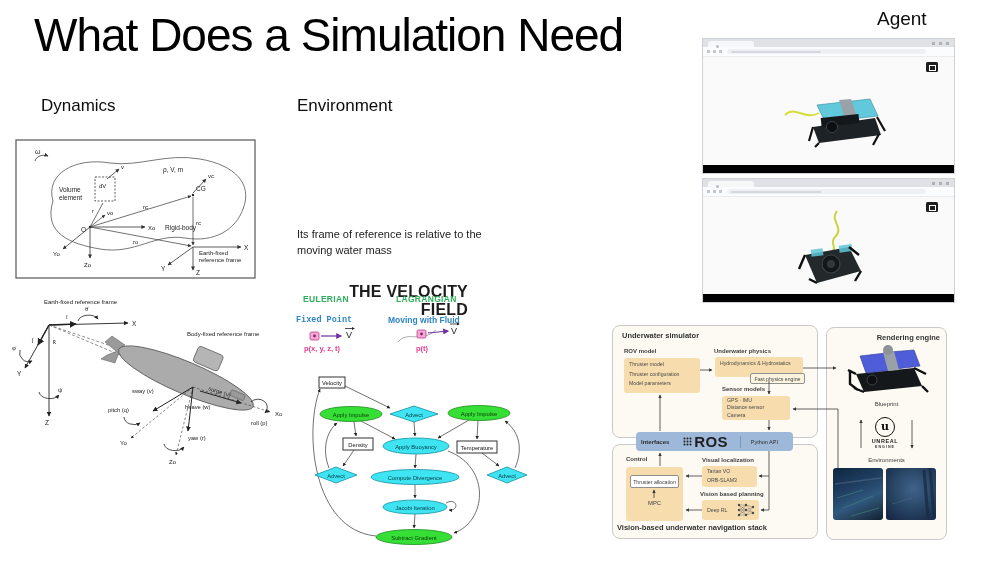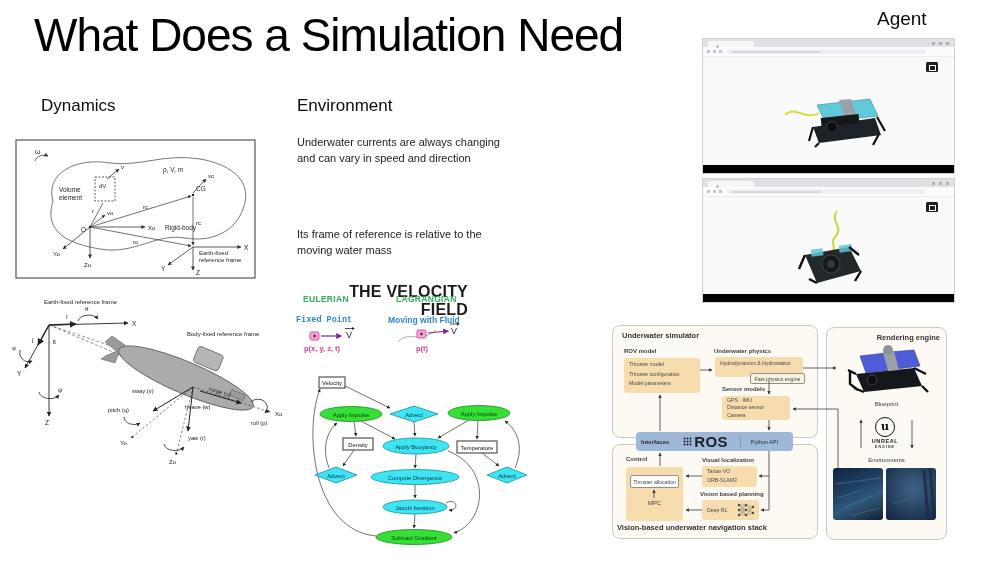--- a/index.html
+++ b/index.html
@@ -176,22 +176,20 @@
     <line x1="185" y1="95" x2="180" y2="139" stroke="#222" stroke-width="1" marker-end="url(#m2)"></line>
     <text x="177" y="117" font-size="5.8" fill="#222">heave (w)</text>
     <path d="M 116 125 A 10 8 0 0 0 132 131" fill="none" stroke="#222" stroke-width="0.8" marker-end="url(#m2)"></path>
     <text x="100" y="120" font-size="5.8" fill="#222">pitch (q)</text>
     <path d="M 156 152 A 11 8 0 0 0 176 155" fill="none" stroke="#222" stroke-width="0.8" marker-end="url(#m2)"></path>
     <text x="180" y="148" font-size="5.8" fill="#222">yaw (r)</text>
     <path d="M 243 110 A 9 8 0 0 1 257 121" fill="none" stroke="#222" stroke-width="0.8" marker-end="url(#m2)"></path>
     <text x="243" y="133" font-size="5.8" fill="#222">roll (p)</text>
   </svg>
 
-  <div class="abs envp" style="top:134px;">Underwater currents are always changing
-and can vary in speed and direction</div>
   <div class="abs envp" style="top:226px;">Its frame of reference is relative to the
 moving water mass</div>
 
   <div class="abs vf-title">THE VELOCITY FIELD</div>
   <div class="abs vf-cap" style="left:303px;top:294px;color:#2eaf5b;">EULERIAN</div>
   <div class="abs vf-cap" style="left:396px;top:294px;color:#2eaf5b;">LAGRANGIAN</div>
   <div class="abs vf-sub" style="left:296px;top:315px;color:#2f86c4;font-family:Liberation Mono, monospace;">Fixed Point</div>
   <div class="abs vf-sub" style="left:388px;top:315px;color:#2f86c4;">Moving with Fluid</div>
   <svg class="abs" style="left:308px;top:326px;" width="52" height="18" viewBox="0 0 52 18">
     <rect x="2" y="6" width="9" height="8" rx="1.5" fill="#f6a9d2" stroke="#b93a94" stroke-width="0.8"></rect>

